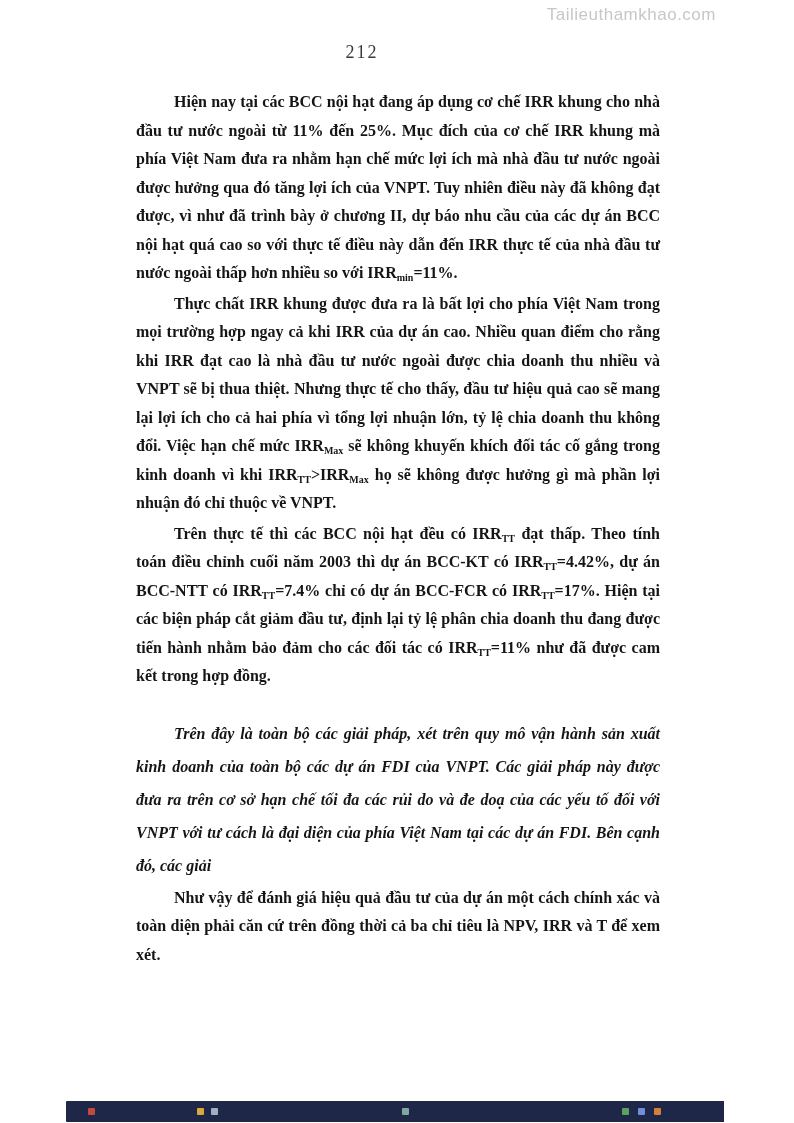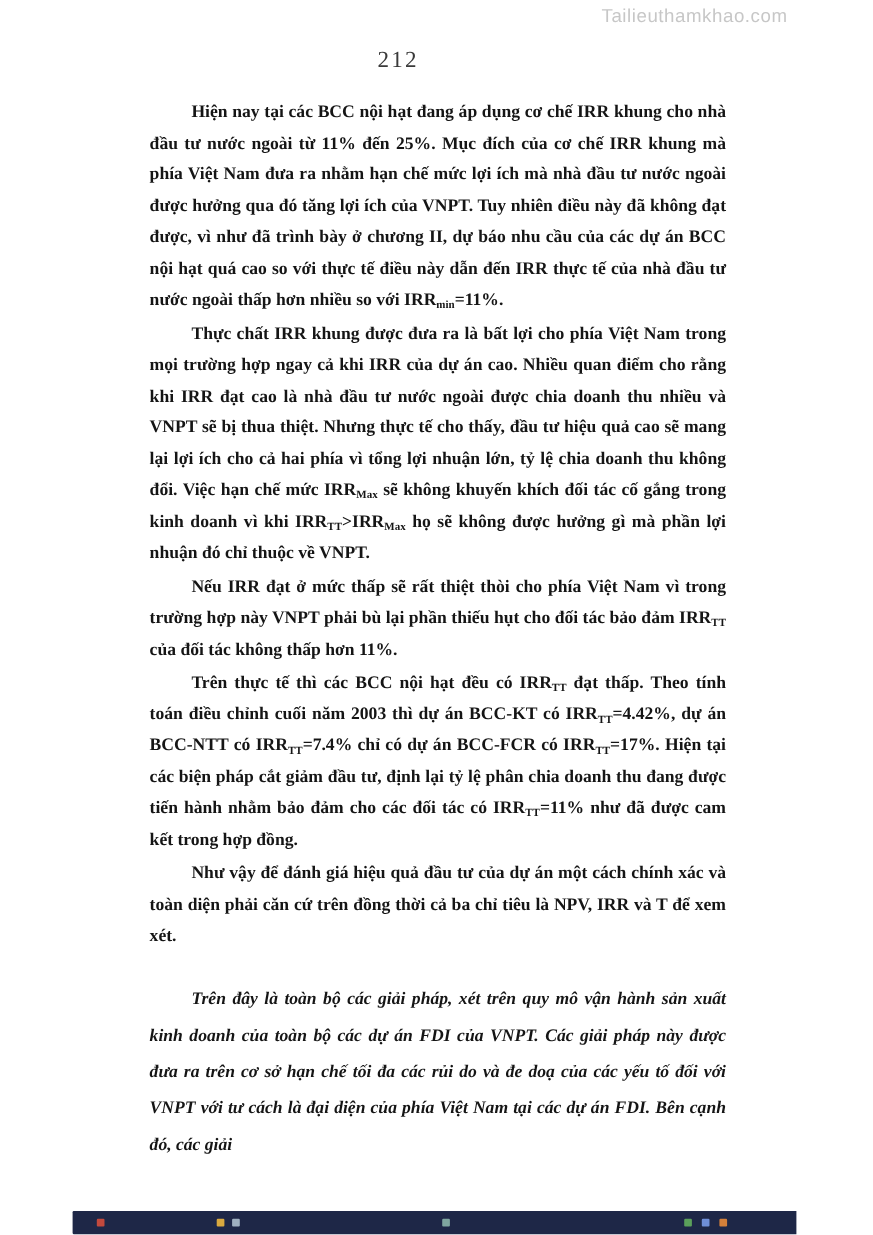--- a/index.html
+++ b/index.html
@@ -21,21 +21,21 @@
     color: #c7c7c7;
     text-shadow: 0 1px 0 #ffffff;
     letter-spacing: 0.5px;
   }
   .page-number {
     position: absolute;
     top: 42px;
     left: 0;
     width: 100%;
     text-align: center;
-    font-size: 21px;
+    font-size: 18px;
     letter-spacing: 2px;
     color: #3a3a3a;
   }
   .body-text {
     position: absolute;
     left: 136px;
     top: 88px;
     width: 524px;
     font-size: 16px;
     line-height: 28.5px;
@@ -76,24 +76,23 @@
 
 <div class="page">
 
   <div class="watermark">Tailieuthamkhao.com</div>
 
   <div class="page-number">212</div>
 
   <div class="body-text">
     <p class="indent">Hiện nay tại các BCC nội hạt đang áp dụng cơ chế IRR khung cho nhà đầu tư nước ngoài từ 11% đến 25%. Mục đích của cơ chế IRR khung mà phía Việt Nam đưa ra nhằm hạn chế mức lợi ích mà nhà đầu tư nước ngoài được hưởng qua đó tăng lợi ích của VNPT. Tuy nhiên điều này đã không đạt được, vì như đã trình bày ở chương II, dự báo nhu cầu của các dự án BCC nội hạt quá cao so với thực tế điều này dẫn đến IRR thực tế của nhà đầu tư nước ngoài thấp hơn nhiều so với IRR<sub>min</sub>=11%.</p>
     <p class="indent">Thực chất IRR khung được đưa ra là bất lợi cho phía Việt Nam trong mọi trường hợp ngay cả khi IRR của dự án cao. Nhiều quan điểm cho rằng khi IRR đạt cao là nhà đầu tư nước ngoài được chia doanh thu nhiều và VNPT sẽ bị thua thiệt. Nhưng thực tế cho thấy, đầu tư hiệu quả cao sẽ mang lại lợi ích cho cả hai phía vì tổng lợi nhuận lớn, tỷ lệ chia doanh thu không đổi. Việc hạn chế mức IRR<sub>Max</sub> sẽ không khuyến khích đối tác cố gắng trong kinh doanh vì khi IRR<sub>TT</sub>&gt;IRR<sub>Max</sub> họ sẽ không được hưởng gì mà phần lợi nhuận đó chỉ thuộc về VNPT.</p>
-    <p class="indent">Nếu IRR đạt ở mức thấp sẽ rất thiệt thòi cho phía Việt Nam vì trong trường hợp này VNPT phải bù lại phần thiếu hụt cho đối tác bảo đảm IRR<sub>TT</sub> của đối tác không thấp hơn 11%.</p>
     <p class="indent">Trên thực tế thì các BCC nội hạt đều có IRR<sub>TT</sub> đạt thấp. Theo tính toán điều chỉnh cuối năm 2003 thì dự án BCC-KT có IRR<sub>TT</sub>=4.42%, dự án BCC-NTT có IRR<sub>TT</sub>=7.4% chỉ có dự án BCC-FCR có IRR<sub>TT</sub>=17%. Hiện tại các biện pháp cắt giảm đầu tư, định lại tỷ lệ phân chia doanh thu đang được tiến hành nhằm bảo đảm cho các đối tác có IRR<sub>TT</sub>=11% như đã được cam kết trong hợp đồng.</p>
+    <p class="indent italic">Trên đây là toàn bộ các giải pháp, xét trên quy mô vận hành sản xuất kinh doanh của toàn bộ các dự án FDI của VNPT. Các giải pháp này được đưa ra trên cơ sở hạn chế tối đa các rủi do và đe doạ của các yếu tố đối với VNPT với tư cách là đại diện của phía Việt Nam tại các dự án FDI. Bên cạnh đó, các giải</p>
     <p class="indent">Như vậy để đánh giá hiệu quả đầu tư của dự án một cách chính xác và toàn diện phải căn cứ trên đồng thời cả ba chỉ tiêu là NPV, IRR và T để xem xét.</p>
-    <p class="indent italic">Trên đây là toàn bộ các giải pháp, xét trên quy mô vận hành sản xuất kinh doanh của toàn bộ các dự án FDI của VNPT. Các giải pháp này được đưa ra trên cơ sở hạn chế tối đa các rủi do và đe doạ của các yếu tố đối với VNPT với tư cách là đại diện của phía Việt Nam tại các dự án FDI. Bên cạnh đó, các giải</p>
   </div>
 
   <div class="taskbar" style="background: rgb(30, 39, 71);">
       <span class="tb-icon" style="left: 22px; background: rgb(194, 73, 61);"></span>
       <span class="tb-icon" style="left: 131px; background: rgb(217, 169, 63);"></span>
       <span class="tb-icon" style="left: 145px; background: rgb(159, 176, 192);"></span>
       <span class="tb-icon" style="left: 336px; background: rgb(127, 166, 160);"></span>
       <span class="tb-icon" style="left: 556px; background: rgb(91, 160, 91);"></span>
       <span class="tb-icon" style="left: 572px; background: rgb(111, 143, 216);"></span>
       <span class="tb-icon" style="left: 588px; background: rgb(212, 128, 58);"></span>

